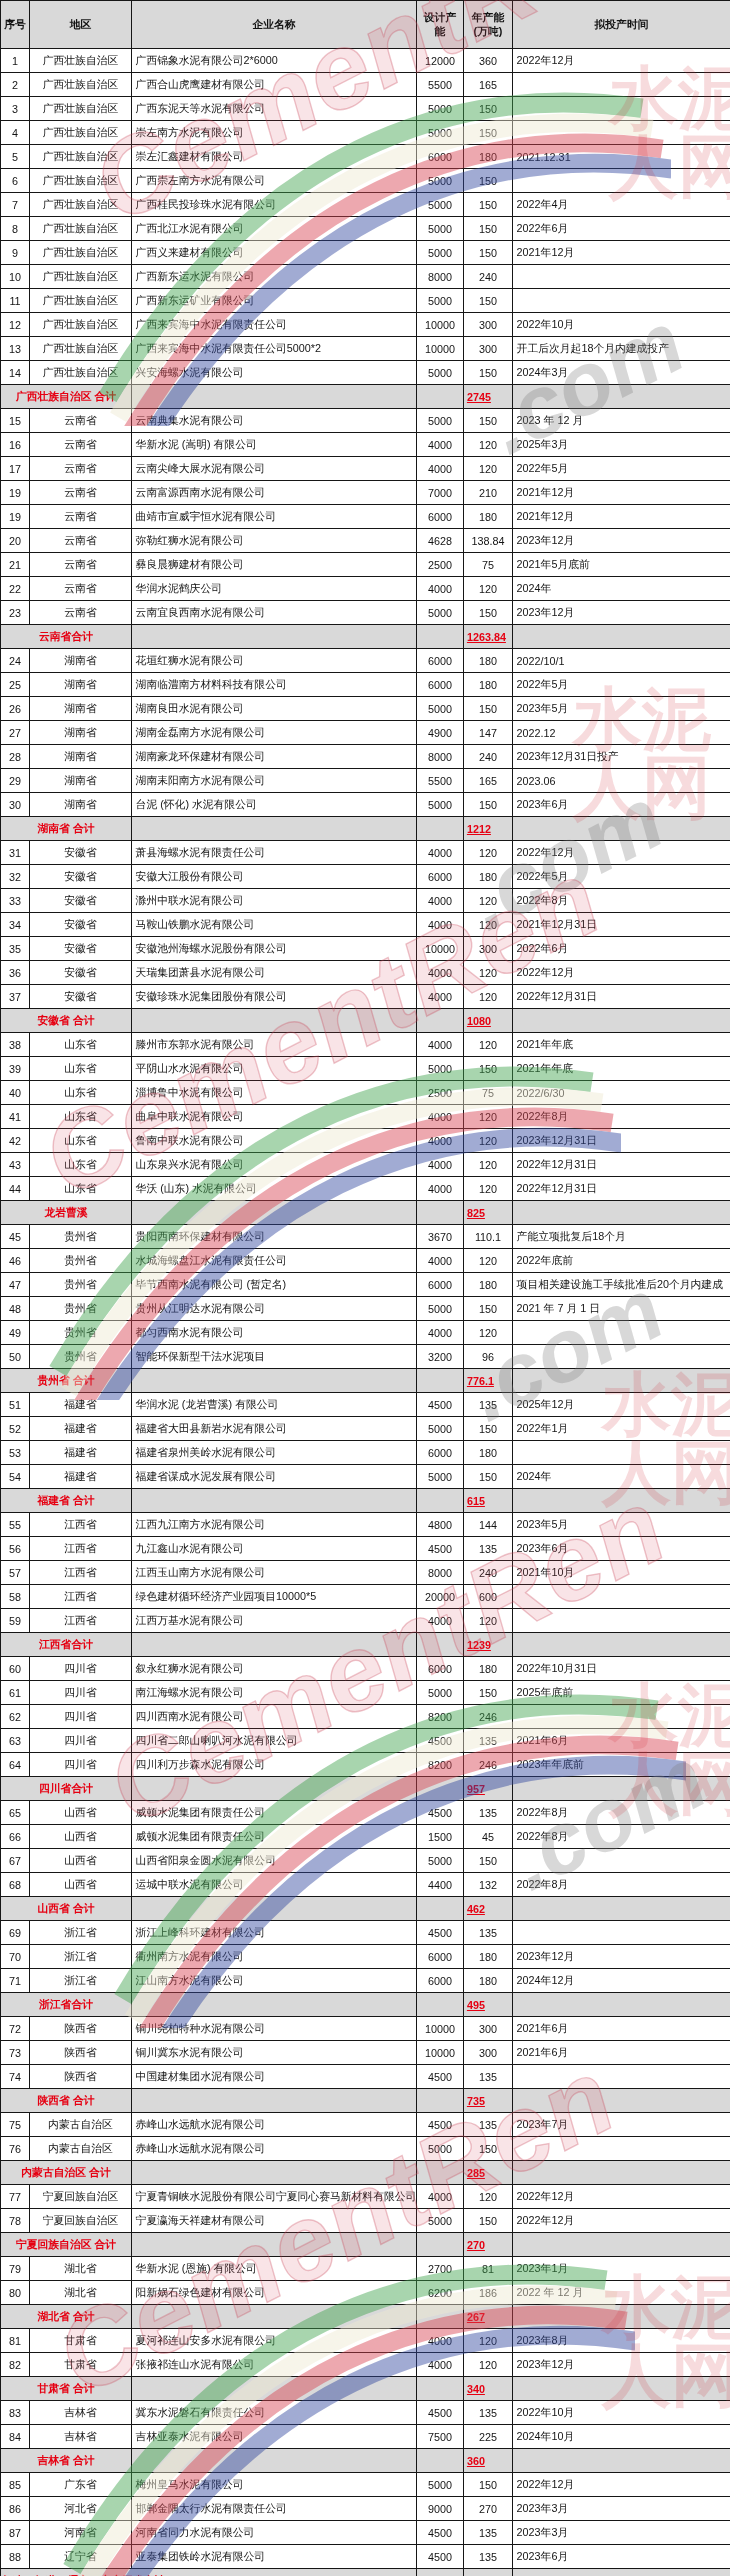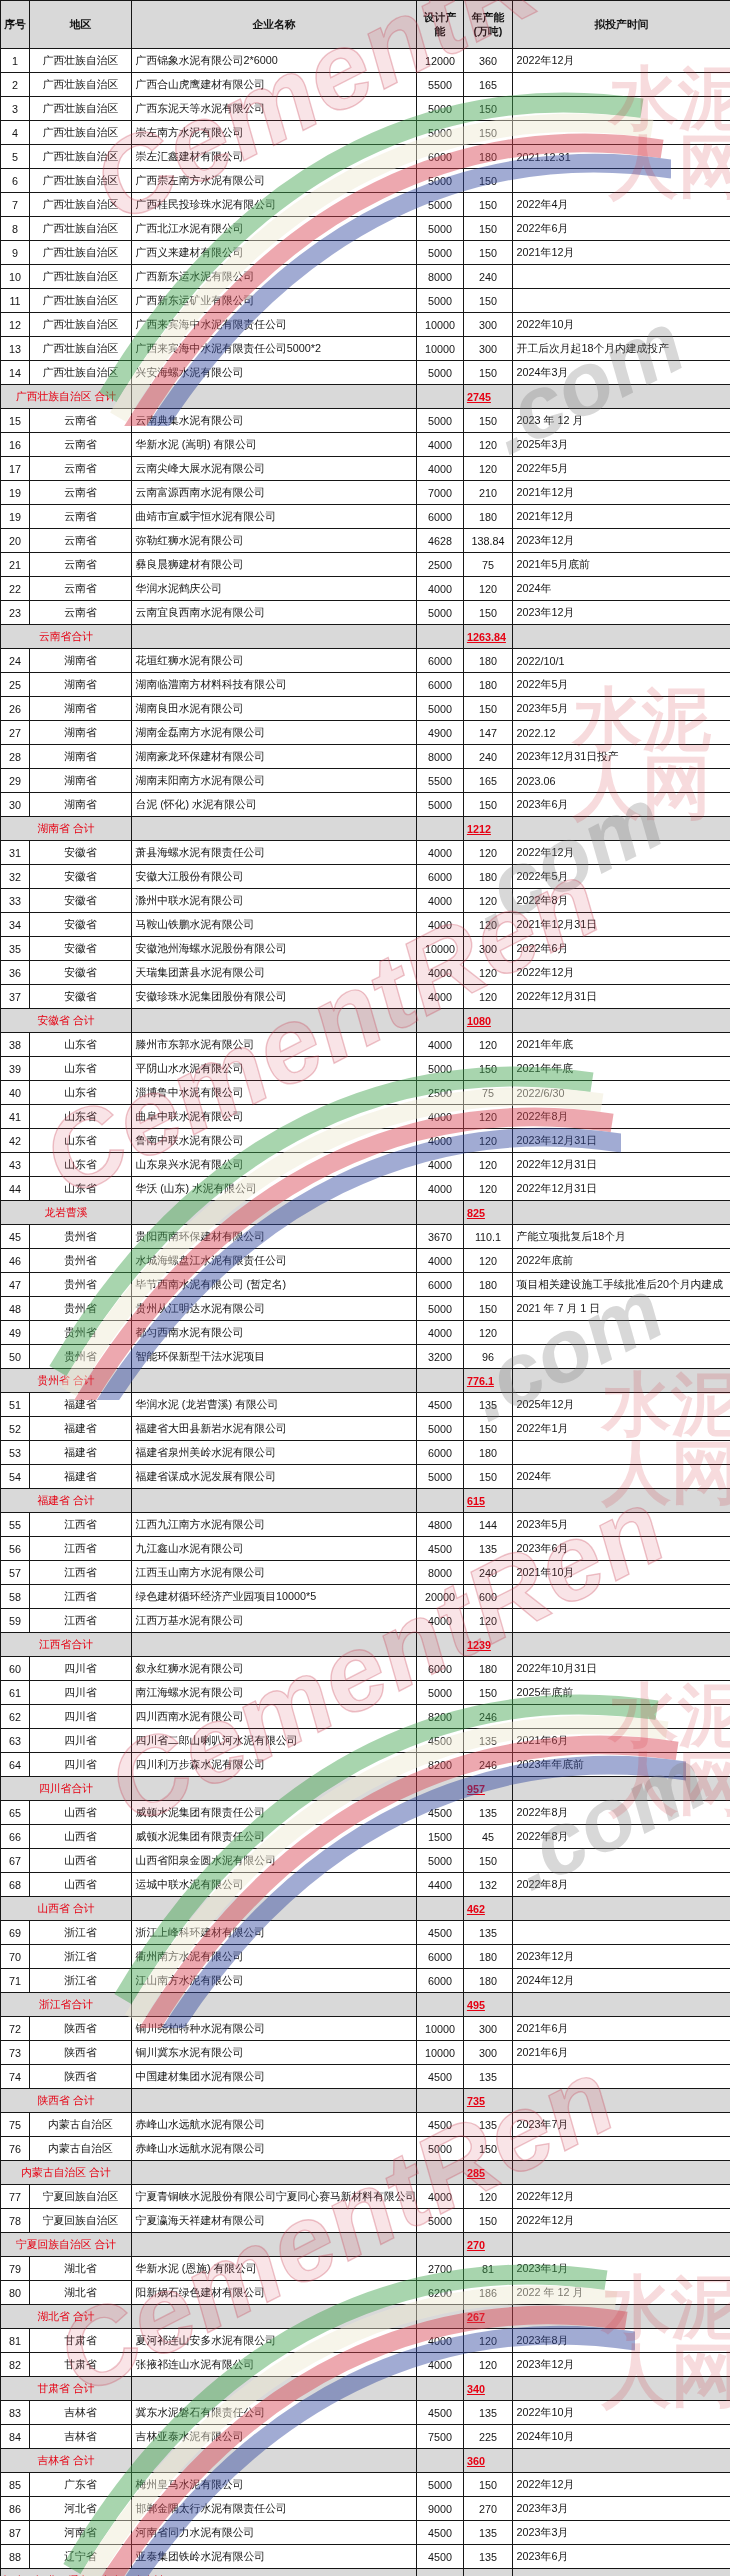--- a/index.html
+++ b/index.html
@@ -22,21 +22,21 @@
     height: 48px;
     font-weight: bold;
     text-align: center;
     white-space: pre-line;
     line-height: 1.25;
   }
   .cap-table tbody td { height: 24px; background: #ffffff; }
   td.cell-index, td.cell-region, td.cell-design-capacity, td.cell-annual-capacity { text-align: center; }
   td.cell-company, td.cell-time { text-align: left; padding-left: 3.6px; }
   tr.summary-row td { background: #d9d9d9; }
-  td.summary-label { color: #e60012; font-weight: normal; text-align: center; }
+  td.summary-label { color: #e60012; font-weight: bold; text-align: center; }
   td.summary-label.wide { text-align: left; padding-left: 2.2px; }
   td.summary-value { color: #e60012; font-weight: bold; text-align: left; text-decoration: underline; }
 
   
   .watermark-layer { position: absolute; inset: 0; z-index: 10; pointer-events: none; overflow: hidden; }
   .wm-group { position: absolute; width: 592px; height: 404px; }
   .wm-arcs { position: absolute; left: 0; top: 0; opacity: 0.45; }
   .wm-brand {
     position: absolute; left: 21.7px; top: 108px;
     font-size: 107px; font-weight: bold; font-style: italic; letter-spacing: 1.4px;

